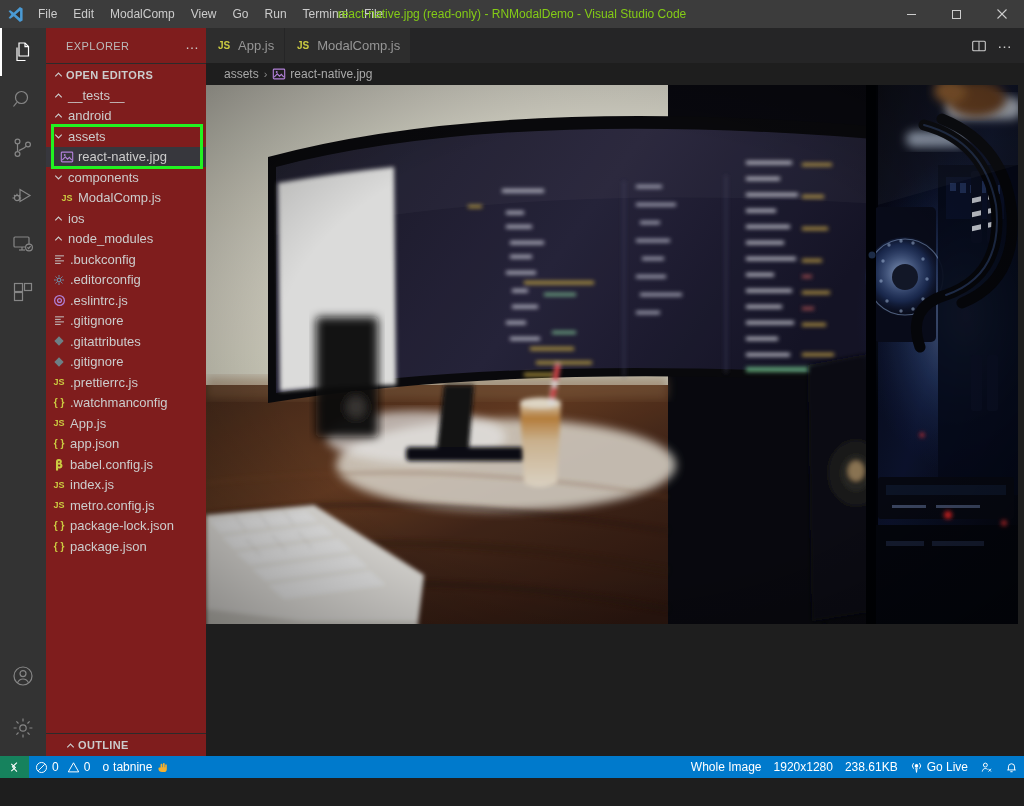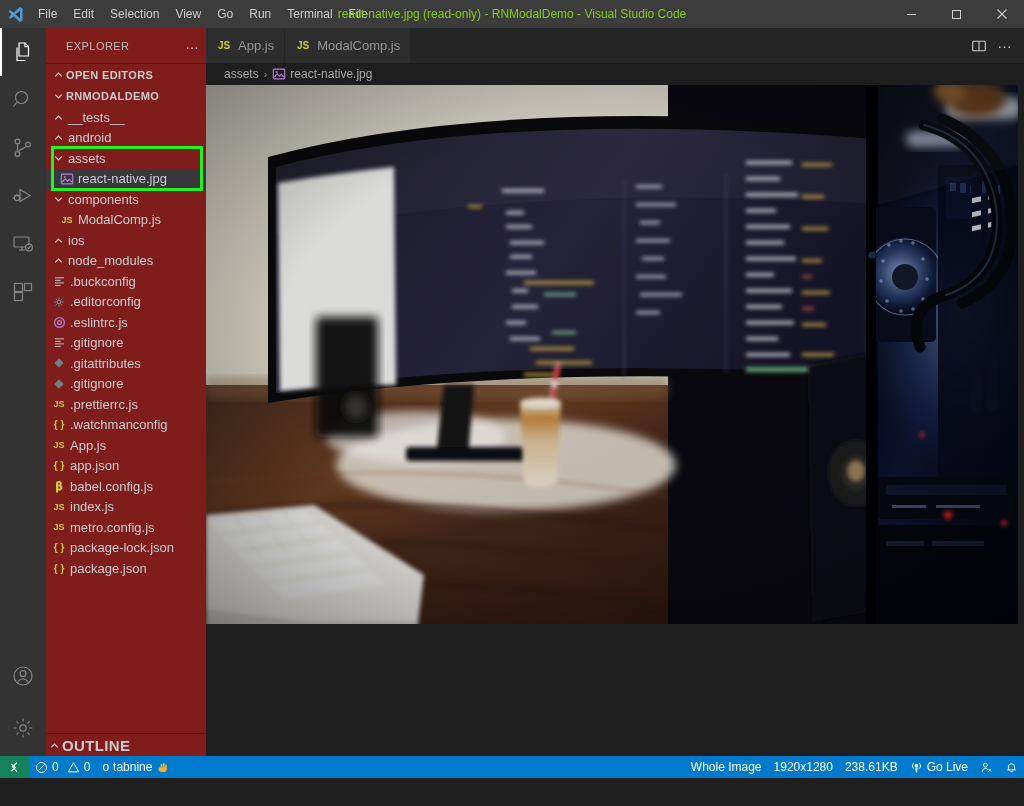--- a/index.html
+++ b/index.html
@@ -86,21 +86,21 @@
   .row.selected { background: #37373d; }
   .row .ind { flex: 0 0 auto; }
   .row .arrow { width: 16px; flex: 0 0 16px; display:flex; align-items:center; justify-content:center; }
   .row .arrow svg { width: 9px; height: 9px; display:block; }
   .row .arrow.collapsed svg { transform: rotate(-90deg); }
   .row .ficon { width: 18px; flex: 0 0 18px; display:flex; align-items:center; justify-content:center; font-size: 10px; font-weight: bold; }
   .row .fname { padding-left: 2px; }
 
   .outline-footer {
     flex: 0 0 22px; border-top: 1px solid #2b2b2b; display:flex; align-items:center;
-    font-size: 15px; font-weight: bold; color: #cccccc; letter-spacing:.35px; padding-left:0; cursor:pointer;
+    font-size: 11px; font-weight: bold; color: #cccccc; letter-spacing:.35px; padding-left:16px; cursor:pointer;
   }
 
   
   .highlight-box {
     position: absolute; border: 3px solid #21f321; pointer-events: none; z-index: 20;
   }
 
   
   .editor-area { flex: 1 1 auto; display: flex; flex-direction: column; background: #1e1e1e; min-width:0; }
   .tabsbar { height: 35px; flex: 0 0 35px; background: #252526; display: flex; position: relative; }
@@ -154,21 +154,21 @@
   <div class="titlebar">
     <div class="vscode-logo">
       <svg viewBox="0 0 24 24" fill="none">
         <path d="M18.2 1.5 9.6 9.7 4.6 6 2.2 7.2l4 4.8-4 4.8L4.6 18l5-3.7 8.6 8.2L22 20.6V3.4L18.2 1.5Z" fill="#4a9ad4"></path>
         <path d="M18.4 6.6v10.8L12 12l6.4-5.4Z" fill="#2f2f2f"></path>
       </svg>
     </div>
     <div class="menubar">
       <div class="menu-item">File</div>
       <div class="menu-item">Edit</div>
-      <div class="menu-item">Selection</div>
+      <div class="menu-item">ModalComp</div>
       <div class="menu-item">View</div>
       <div class="menu-item">Go</div>
       <div class="menu-item">Run</div>
       <div class="menu-item">Terminal</div>
       <div class="menu-item">File</div>
     </div>
     <div class="title-center">react-native.jpg (read-only) - RNModalDemo - Visual Studio Code</div>
     <div class="win-controls">
       <div class="win-btn">
         <svg width="11" height="11" viewBox="0 0 11 11">
@@ -261,28 +261,20 @@
 
       <div class="section-header open-editors">
         <span class="twisty collapsed">
           <svg viewBox="0 0 10 10" fill="none" stroke="#cccccc" stroke-width="1.3">
               <path d="M3 1.4 6.6 5 3 8.6"></path>
             </svg>
         </span>
         <span>OPEN EDITORS</span>
       </div>
 
-      <div class="section-header">
-        <span class="twisty">
-          <svg viewBox="0 0 10 10" fill="none" stroke="#cccccc" stroke-width="1.3">
-              <path d="M1.4 3 5 6.6 8.6 3"></path>
-            </svg>
-        </span>
-        <span>RNMODALDEMO</span>
-      </div>
 
       <div class="tree" id="tree">
         <div class="highlight-box" style="left: 5px; top: 39px; width: 152px; height: 45px;"></div>
       <div class="row">
             <span class="ind" style="width: 4px;"></span>
             <span class="arrow collapsed">
               <svg viewBox="0 0 10 10" fill="none" stroke="#cccccc" stroke-width="1.3">
                 <path d="M3 1.4 6.6 5 3 8.6"></path>
               </svg>
             </span>

